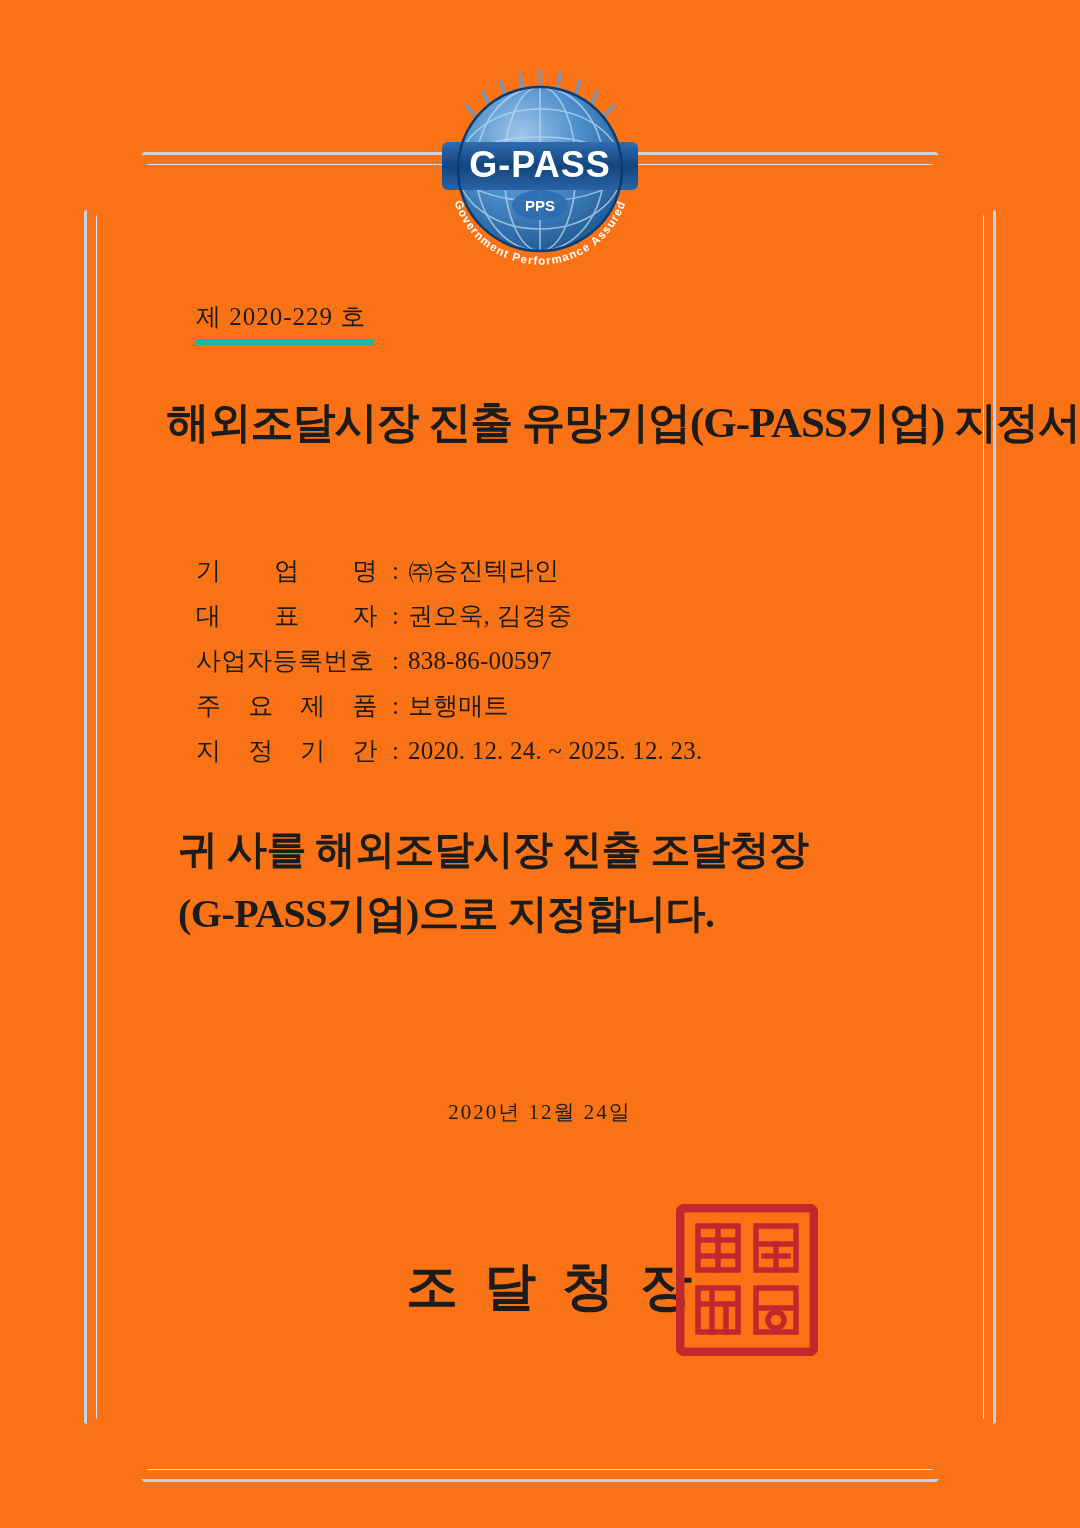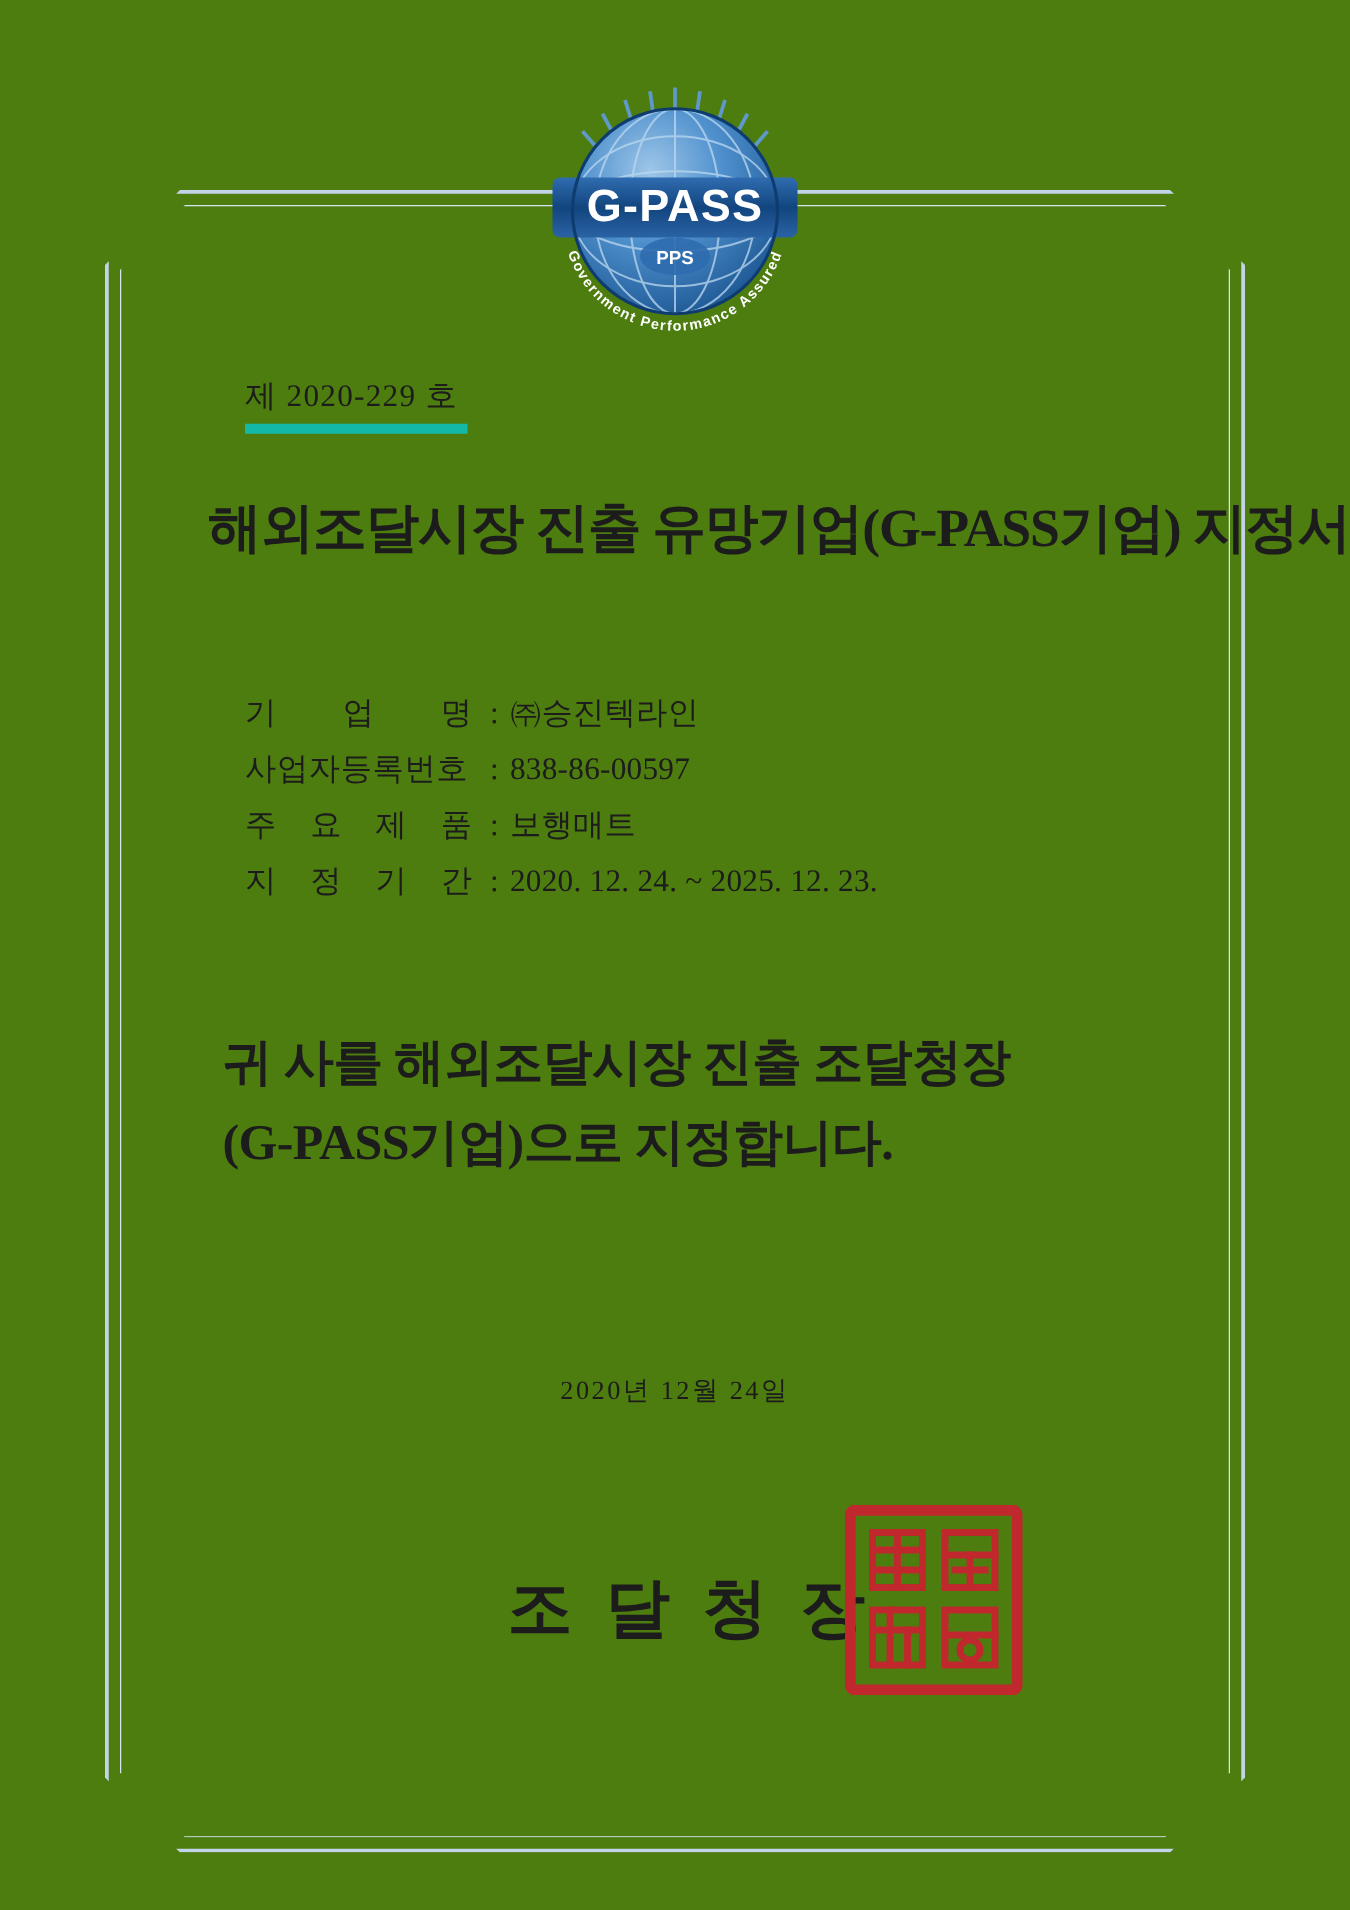--- a/index.html
+++ b/index.html
@@ -12,21 +12,21 @@
     height: 1528px;
     font-family: "Liberation Serif", "DejaVu Serif", serif;
     color: #1c1c1c;
     position: relative;
     overflow: hidden;
   }
 
   .certificate {
     position: absolute;
     inset: 0;
-    background: #4d7c0f;
+    background: #f97316;
   }
 
   
   .frame-outer {
     position: absolute;
     left: 84px;
     top: 152px;
     width: 912px;
     height: 1330px;
     border: 3px solid #c3d4e8;
@@ -59,21 +59,21 @@
     width: 250px;
     height: 215px;
   }
 
   .doc-number {
     position: absolute;
     left: 196px;
     top: 300px;
     font-size: 25px;
     letter-spacing: 1px;
-    border-bottom: 8px solid #14b8a6;
+    border-bottom: 6px solid #14b8a6;
     padding-bottom: 6px;
     padding-right: 8px;
     white-space: nowrap;
   }
 
   .doc-title {
     position: absolute;
     left: 0;
     right: 0;
     top: 394px;
@@ -217,20 +217,23 @@
 
   <div class="doc-number">제 2020-229 호</div>
 
   <div class="doc-title">해외조달시장 진출 유망기업(G-PASS기업) 지정서</div>
 
   <div class="fields">
     <span class="field-row">
       <span class="field-label spread">기 업 명</span><span class="field-colon">:</span><span class="field-value">㈜승진텍라인</span>
     </span>
     <span class="field-row">
+      <span class="field-label spread">대 표 자</span><span class="field-colon">:</span><span class="field-value">권오욱, 김경중</span>
+    </span>
+    <span class="field-row">
       <span class="field-label spread">사업자등록번호</span><span class="field-colon">:</span><span class="field-value">838-86-00597</span>
     </span>
     <span class="field-row">
       <span class="field-label spread">주 요 제 품</span><span class="field-colon">:</span><span class="field-value">보행매트</span>
     </span>
     <span class="field-row">
       <span class="field-label spread">지 정 기 간</span><span class="field-colon">:</span><span class="field-value">2020. 12. 24. ~ 2025. 12. 23.</span>
     </span>
   </div>
 

